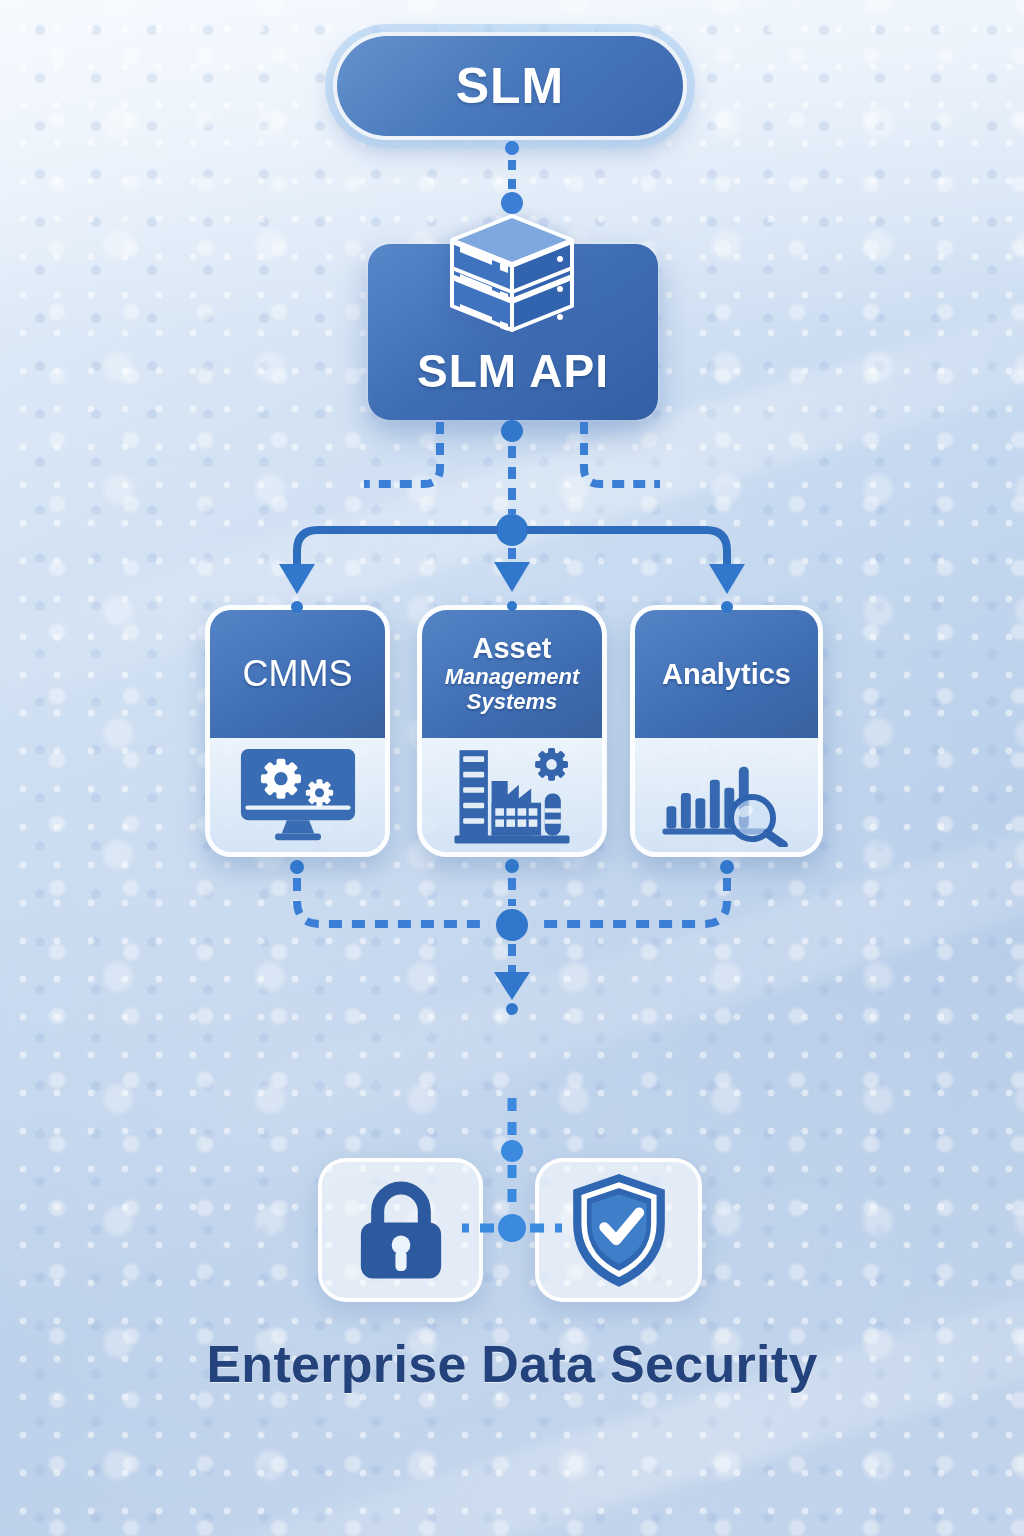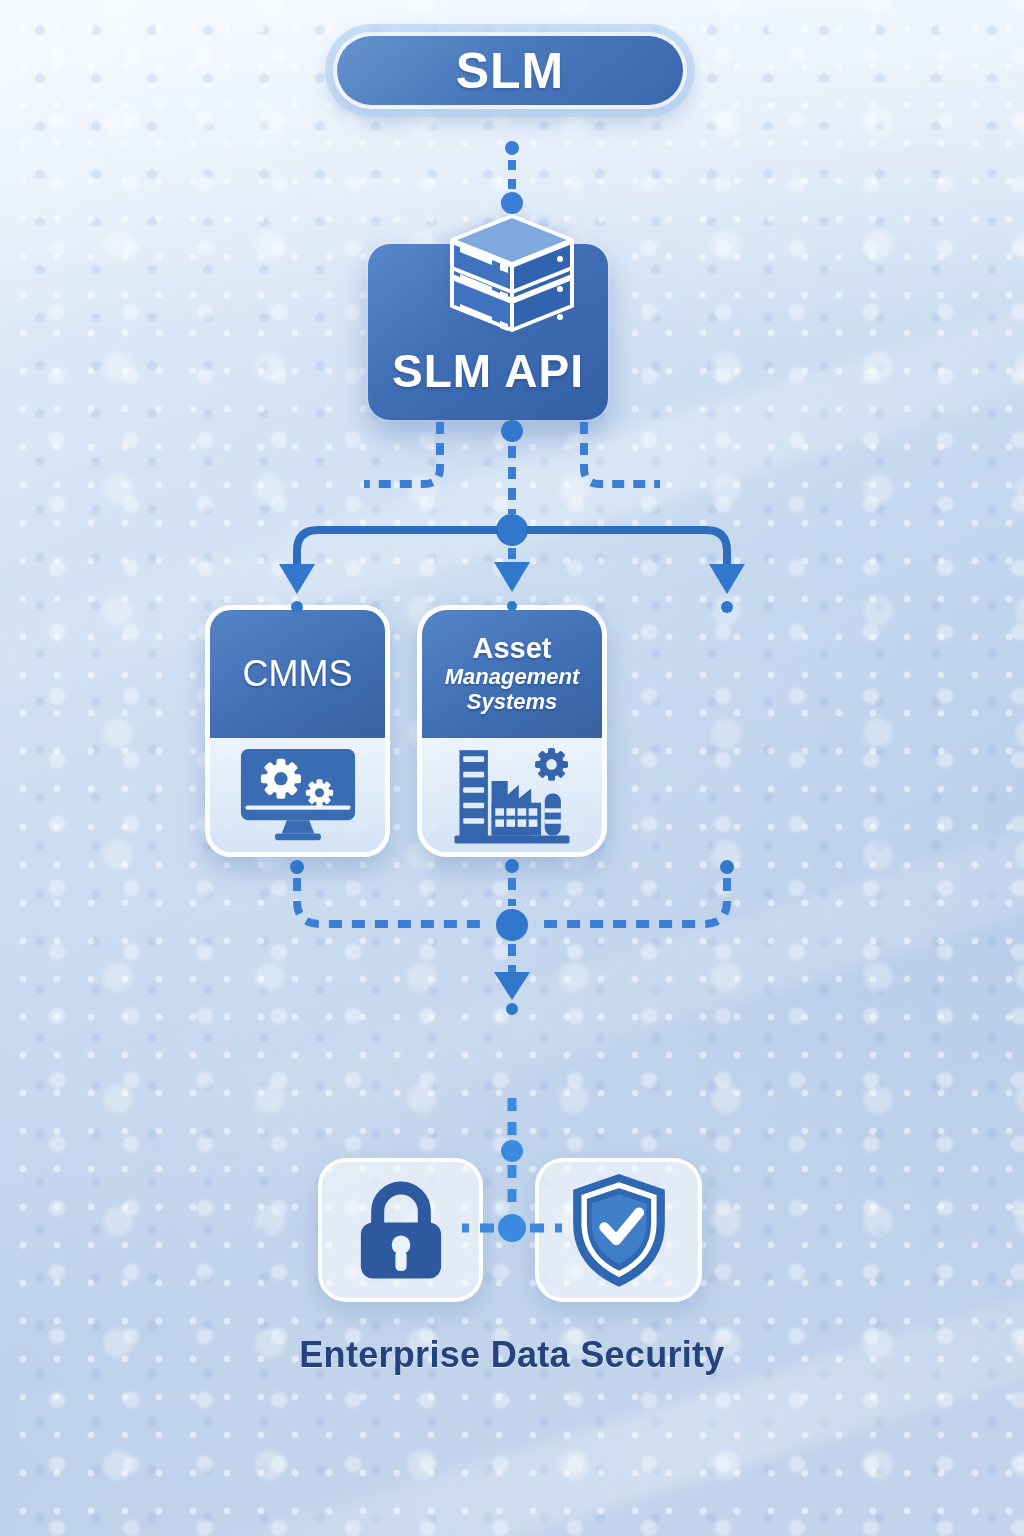--- a/index.html
+++ b/index.html
@@ -25,32 +25,32 @@
   }
   .streak { position:absolute; pointer-events:none; height:80px; width:1500px;
     background:linear-gradient(90deg, rgba(255,255,255,0), rgba(255,255,255,.5), rgba(255,255,255,0));
     filter:blur(7px); transform:rotate(-17deg); }
   .streak.s1 { left:-120px; top:430px; opacity:.55; }
   .streak.s2 { left:120px; top:880px; opacity:.35; }
   .streak.s3 { left:-60px; top:1400px; opacity:.5; }
 
   
   .pill {
-    position:absolute; left:333px; top:32px; width:354px; height:77px;
+    position:absolute; left:333px; top:32px; width:354px; height:108px;
     border-radius:54px; display:flex; align-items:center; justify-content:center;
     background:linear-gradient(140deg,#6592cd 0%,#4a79bd 45%,#3a66ad 100%);
     border:4px solid rgba(255,255,255,.9);
     box-shadow:0 0 0 8px rgba(176,209,241,.65), 0 10px 24px rgba(70,110,175,.35);
   }
   .pill .label { color:#fff; font-size:50px; font-weight:700; letter-spacing:1px;
     text-shadow:0 2px 3px rgba(30,60,110,.35); }
 
   
   .api-box {
-    position:absolute; left:368px; top:244px; width:240px; height:176px;
+    position:absolute; left:368px; top:244px; width:290px; height:176px;
     border-radius:22px;
     background:linear-gradient(145deg,#5787c9 0%,#3f6db4 50%,#335fa4 100%);
     box-shadow:0 14px 30px rgba(70,110,175,.38), 0 0 0 2px rgba(255,255,255,.25);
   }
   .api-box .label {
     position:absolute; left:0; right:0; bottom:22px; text-align:center;
     color:#fff; font-size:46px; font-weight:700; letter-spacing:1px;
     text-shadow:0 2px 3px rgba(25,55,105,.4);
   }
   .server-icon { position:absolute; left:446px; top:212px; width:132px; height:130px;
@@ -88,21 +88,21 @@
     position:absolute; top:1158px; height:144px; border-radius:28px;
     background:rgba(255,255,255,.55); border:4px solid rgba(255,255,255,.95);
     box-shadow:0 10px 24px rgba(100,135,185,.28);
     display:flex; align-items:center; justify-content:center; z-index:2;
   }
   .sec-card.left { left:318px; width:165px; }
   .sec-card.right { left:535px; width:167px; }
 
   .footer-label {
     position:absolute; left:0; right:0; top:1334px; text-align:center;
-    font-size:36px; font-weight:700; color:#24427c; letter-spacing:.3px;
+    font-size:52px; font-weight:700; color:#24427c; letter-spacing:.3px;
     text-shadow:0 1px 0 rgba(255,255,255,.6);
   }
 
   .overlay { position:absolute; inset:0; z-index:5; pointer-events:none; }
 </style>
 </head>
 <body>
 
 <div class="canvas">
   <div class="streak s1"></div>
@@ -230,20 +230,41 @@
           <rect x="-6" y="-28" width="12" height="13" rx="3" transform="rotate(225)"></rect>
           <rect x="-6" y="-28" width="12" height="13" rx="3" transform="rotate(270)"></rect>
           <rect x="-6" y="-28" width="12" height="13" rx="3" transform="rotate(315)"></rect>
           <circle r="21"></circle>
           <circle r="9" fill="#e3edf8"></circle>
         </g>
       </svg>
     </div>
   </div>
 
+  <div class="sys-card c3">
+    <div class="head">
+      <div class="h-md">Analytics</div>
+    </div>
+    <div class="body">
+      <svg width="132" height="104" viewBox="0 0 200 158">
+        <g fill="#3568b0">
+          <rect x="8" y="96" width="15" height="34" rx="5"></rect>
+          <rect x="30" y="76" width="15" height="54" rx="5"></rect>
+          <rect x="52" y="84" width="15" height="46" rx="5"></rect>
+          <rect x="74" y="56" width="15" height="74" rx="5"></rect>
+          <rect x="96" y="68" width="15" height="62" rx="5"></rect>
+          <rect x="118" y="36" width="15" height="94" rx="7"></rect>
+          <rect x="2" y="130" width="164" height="9" rx="4"></rect>
+        </g>
+        <circle cx="138" cy="114" r="32" fill="rgba(205,224,246,.6)" stroke="#2f63ae" stroke-width="9"></circle>
+        <line x1="161" y1="137" x2="186" y2="155" stroke="#2f63ae" stroke-width="13" stroke-linecap="round"></line>
+        <ellipse cx="128" cy="104" rx="12" ry="8" fill="rgba(255,255,255,.55)" transform="rotate(-25 128 104)"></ellipse>
+      </svg>
+    </div>
+  </div>
 
   <div class="si-row">
     
     
   </div>
 
   <div class="sec-card left">
     <svg width="104" height="112" viewBox="0 0 110 120">
       <path d="M30,58 V40 a25,25 0 0 1 50,0 V58" fill="none" stroke="#2d5a9e" stroke-width="14" stroke-linecap="round"></path>
       <rect x="12" y="52" width="86" height="60" rx="13" fill="#2d5a9e"></rect>

